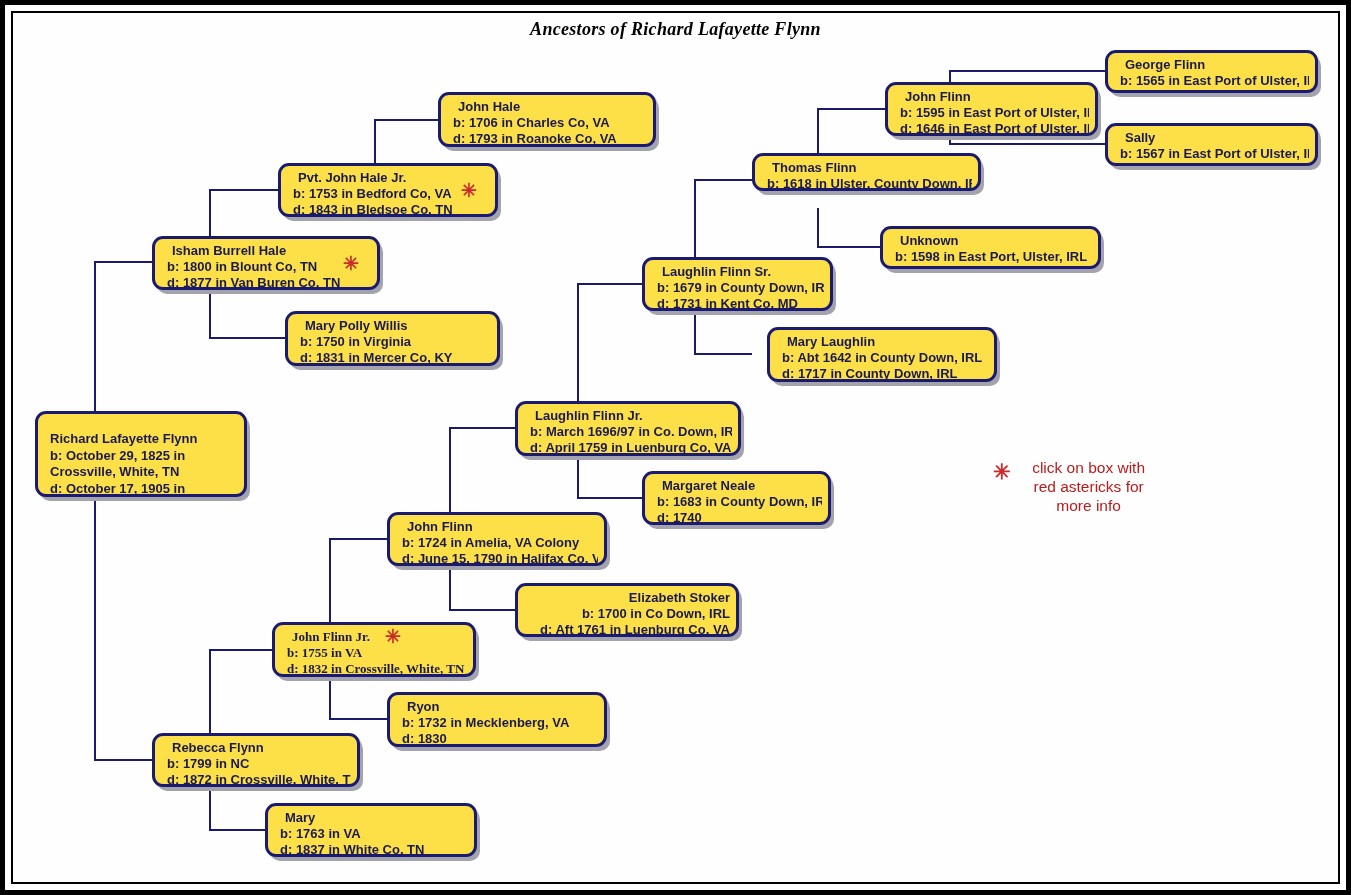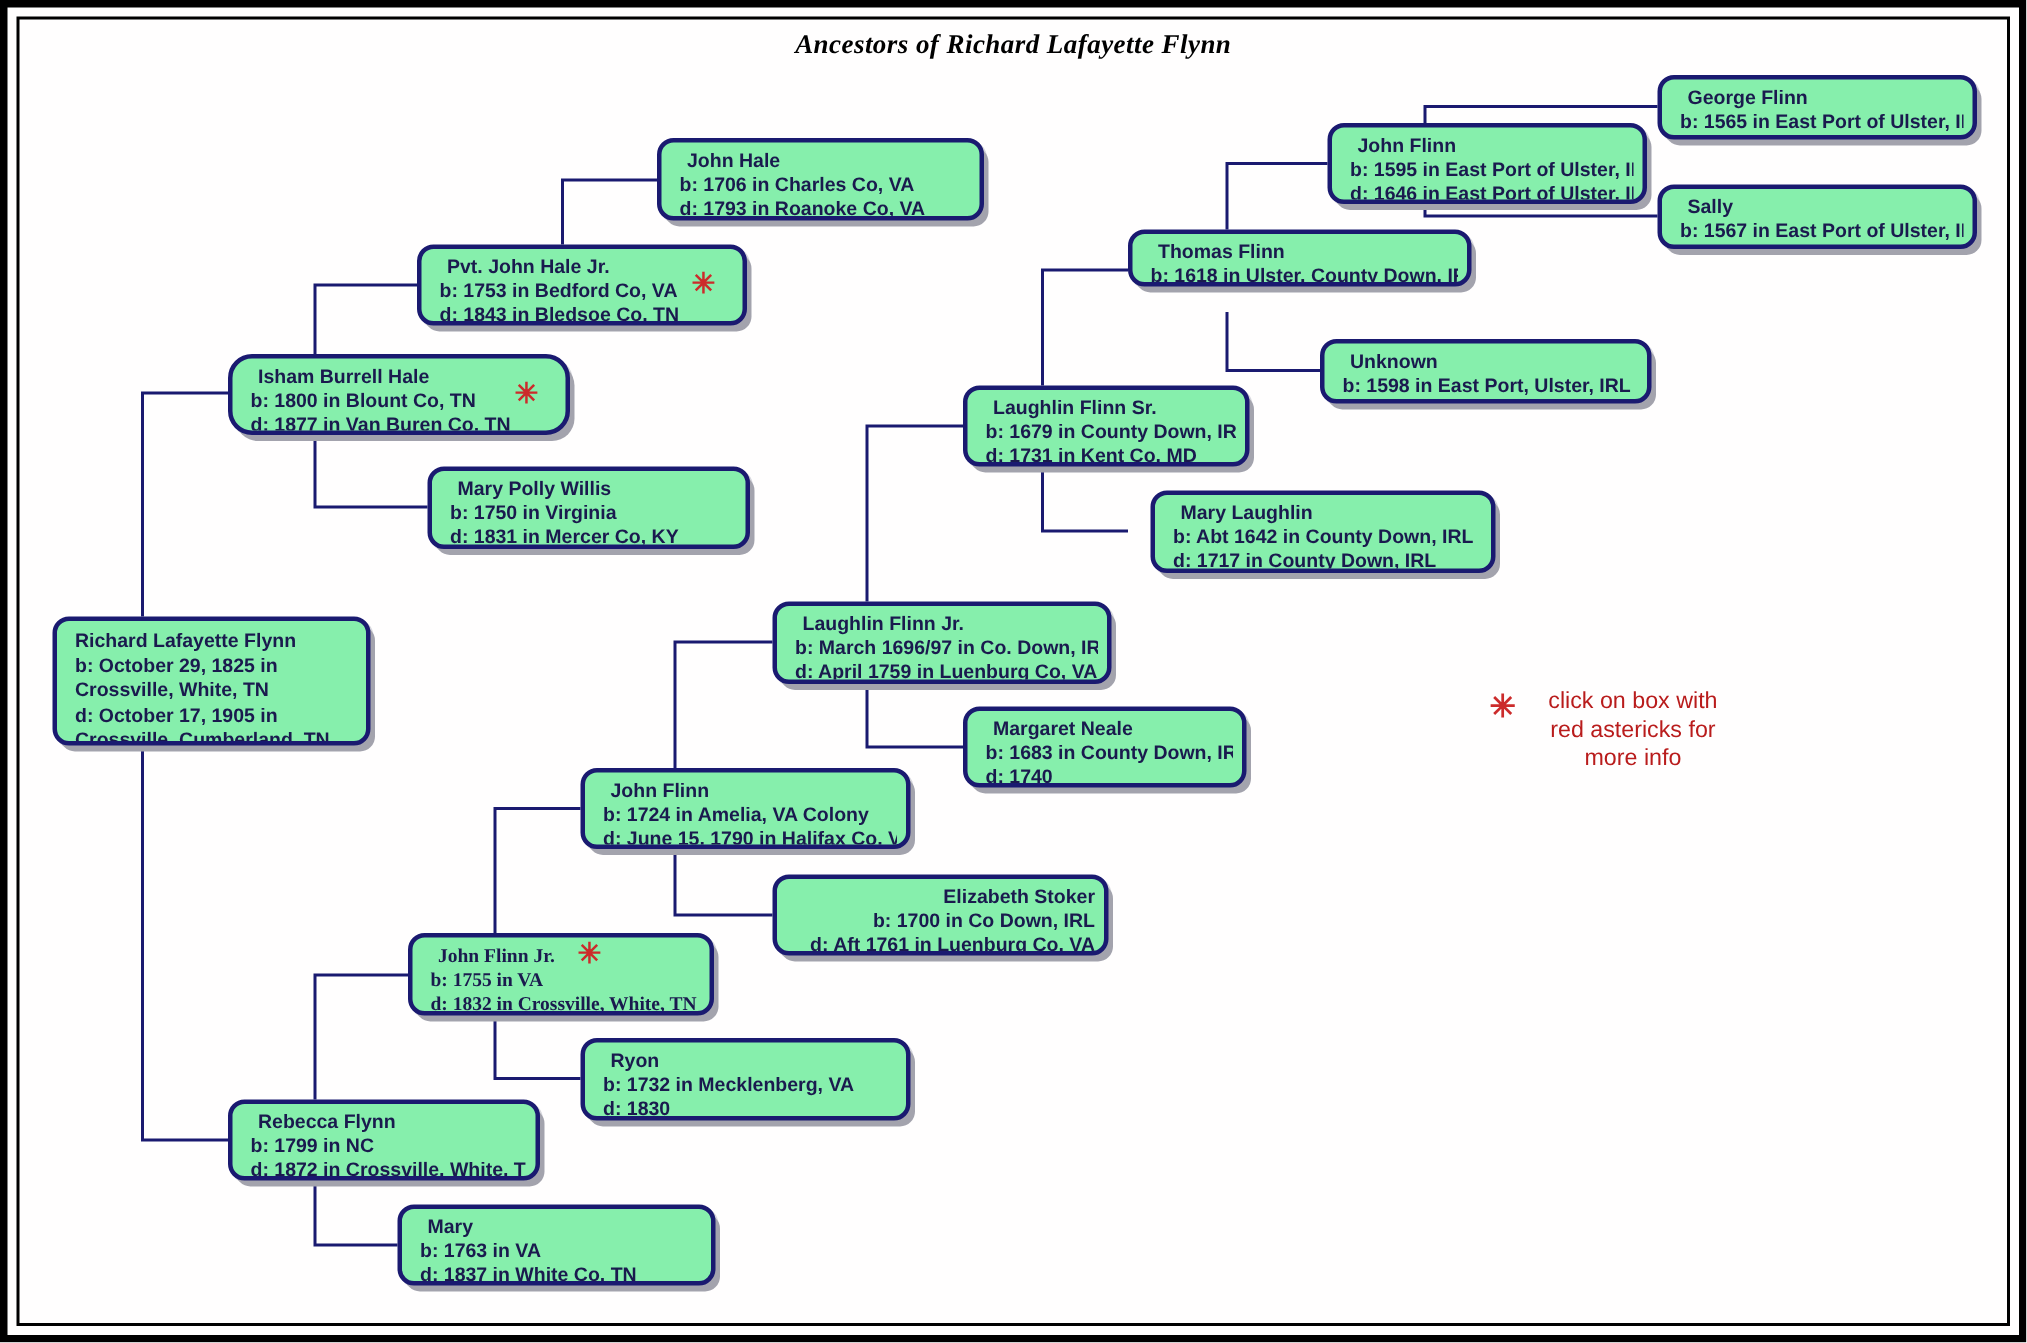--- a/index.html
+++ b/index.html
@@ -10,21 +10,21 @@
   }
   .outer-frame { position:absolute; inset:0; border:5px solid #000; pointer-events:none; z-index:50; }
   .inner-frame { position:absolute; inset:11px; border:2px solid #000; pointer-events:none; z-index:50; }
   .title {
     position:absolute; top:19px; left:0; right:0; text-align:center;
     font-family:"Liberation Serif", serif; font-style:italic; font-weight:bold;
     font-size:18px; color:#000000; letter-spacing:0.3px;
   }
   .connectors { position:absolute; left:0; top:0; z-index:1; }
   .pbox {
-    position:absolute; box-sizing:border-box; background:#86efac;
+    position:absolute; box-sizing:border-box; background:#fde047;
     border:3px solid #1a1a70; border-radius:11px;
     box-shadow:4px 5px 0 -1px #a3a3ad, 2px 2px 0 0 #d8d8de;
     padding:4px 6px 20px 12px; overflow:hidden; z-index:2;
     color:#1a1a4e; font-size:13px; font-weight:bold; line-height:16px;
   }
   .pname { padding-left:5px; white-space:nowrap; overflow:hidden; }
   .pline { white-space:nowrap; overflow:hidden; }
   .pline.wrap { white-space:normal; }
   .pbox.tall { line-height:16.5px; padding-top:5px; }
   .asterisk {
@@ -53,39 +53,39 @@
     <path d="M272 650 H210 V733 M265 830 H210 V787"></path>
     <path d="M387 539 H330 V622 M387 719 H330 V677"></path>
     <path d="M515 428 H450 V512 M515 610 H450 V566"></path>
     <path d="M642 284 H578 V401 M642 498 H578 V456"></path>
     <path d="M752 180 H695 V257 M752 354 H695 V311"></path>
     <path d="M885 109 H818 V153 M880 247 H818 V208"></path>
     <path d="M1105 71 H950 V82 M1105 144 H950 V136"></path>
   </svg>
 
   <div class="pbox tall" style="left:35px;top:411px;width:212px;height:86px;">
-    <div class="pname" style="padding-left:0;">Richard Lafayette Flynn</div>
+    <div class="pname" style="padding-left:0;margin-top:12px;">Richard Lafayette Flynn</div>
     <div class="pline wrap">b: October 29, 1825 in Crossville, White, TN</div>
     <div class="pline wrap">d: October 17, 1905 in Crossville, Cumberland, TN</div>
   </div>
 
   <div class="pbox" style="left:438px;top:92px;width:218px;height:55px;">
     <div class="pname">John Hale</div>
     <div class="pline">b: 1706 in Charles Co, VA</div>
     <div class="pline">d: 1793 in Roanoke Co, VA</div>
   </div>
 
   <div class="pbox" style="left:278px;top:163px;width:220px;height:54px;">
     <div class="pname">Pvt. John Hale Jr.</div>
     <div class="pline">b: 1753 in Bedford Co, VA</div>
     <div class="pline">d: 1843 in Bledsoe Co, TN</div>
     <span class="asterisk asterisk-mid">✳</span>
   </div>
 
-  <div class="pbox" style="left:152px;top:236px;width:228px;height:54px;border-radius:16px;">
+  <div class="pbox" style="left:152px;top:236px;width:228px;height:54px;">
     <div class="pname">Isham Burrell Hale</div>
     <div class="pline">b: 1800 in Blount Co, TN</div>
     <div class="pline">d: 1877 in Van Buren Co, TN</div>
     <span class="asterisk asterisk-mid">✳</span>
   </div>
 
   <div class="pbox" style="left:285px;top:311px;width:215px;height:55px;">
     <div class="pname">Mary Polly Willis</div>
     <div class="pline">b: 1750 in Virginia</div>
     <div class="pline">d: 1831 in Mercer Co, KY</div>

